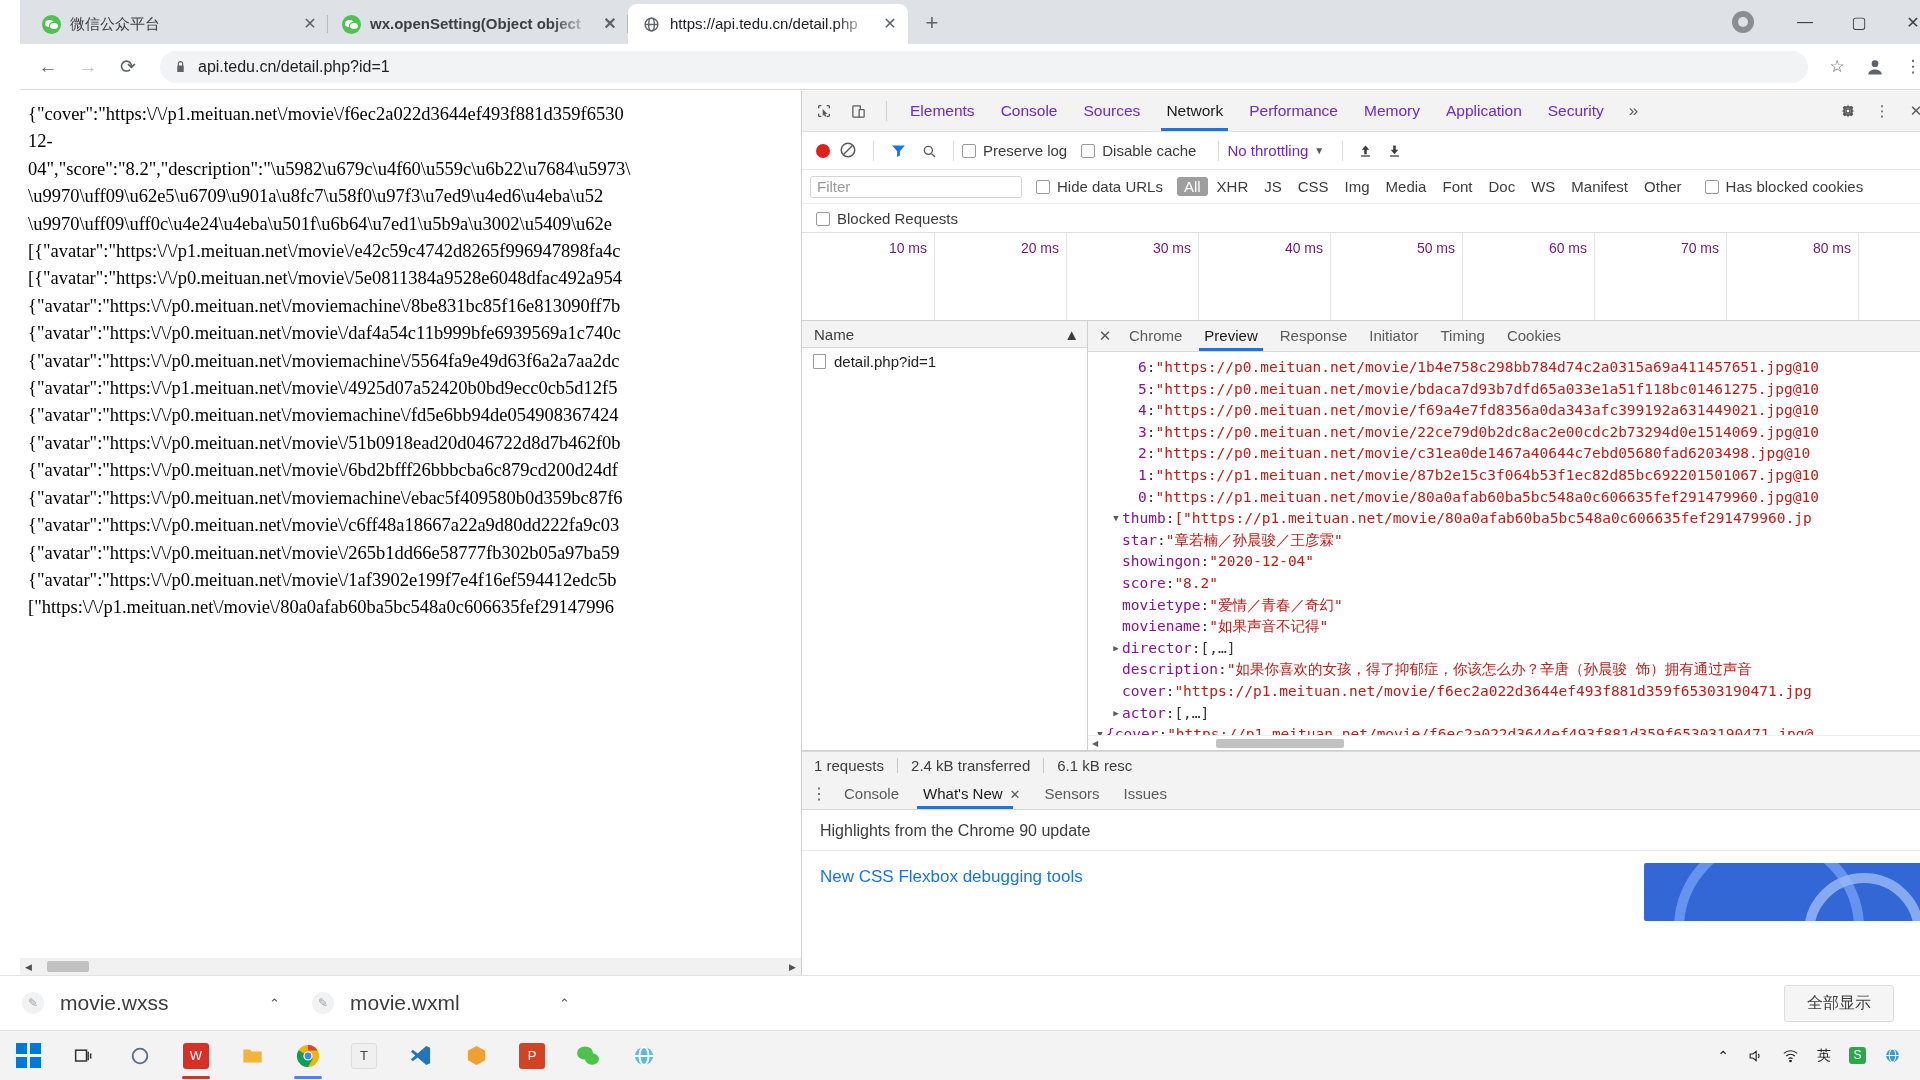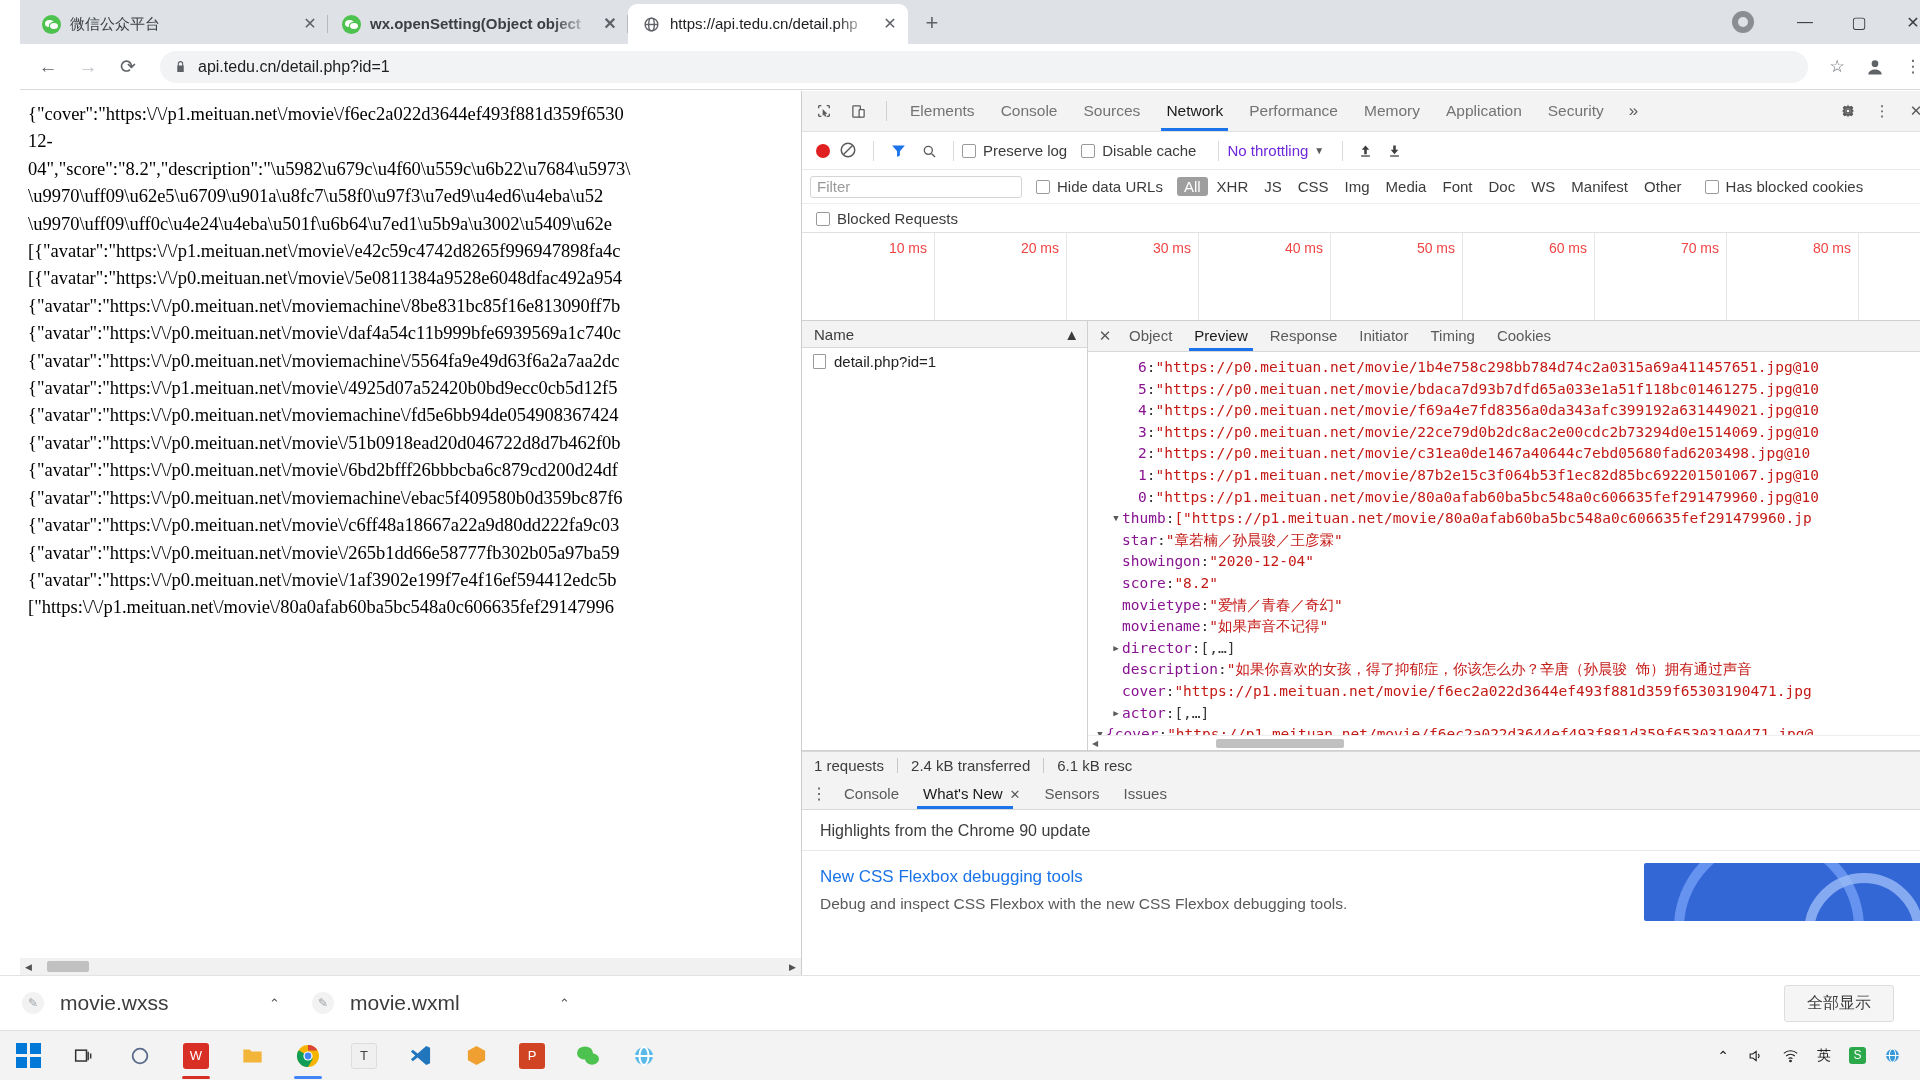--- a/index.html
+++ b/index.html
@@ -128,21 +128,21 @@
     height:41px; display:flex; align-items:center;
     border-bottom:1px solid #e0e0e0; background:#f3f3f3;
     padding-left:6px;
   }
   .dt-icon-btn {
     width:32px; height:30px; display:flex; align-items:center; justify-content:center;
     color:#5a5a5a; margin-right:2px;
   }
   .dt-sep { width:1px; height:20px; background:#d0d0d0; margin:0 10px; }
   .dt-tab {
-    padding:0 13px; height:40px; line-height:40px; font-size:15.5px; color:#737373;
+    padding:0 13px; height:40px; line-height:40px; font-size:15.5px; color:#6d28d9;
     white-space:nowrap; position:relative;
   }
   .dt-tab.active { color:#1a1a1a; }
   .dt-tab.active::after {
     content:""; position:absolute; left:8px; right:8px; bottom:0; height:3px; background:#1a73e8;
   }
   .dt-more { padding:0 12px; font-size:17px; color:#5a5a5a; }
   .dt-tabbar-right { margin-left:auto; display:flex; align-items:center; padding-right:6px; }
 
   .dt-toolrow {
@@ -184,21 +184,21 @@
 
   
   .timeline {
     height:88px; background:#fff; border-bottom:1px solid #d0d0d0; position:relative;
     overflow:hidden;
   }
   .tl-tick {
     position:absolute; top:0; bottom:0; border-left:1px solid #e6e6e6;
   }
   .tl-label {
-    position:absolute; top:7px; font-size:14px; color:#ef4444; transform:translateX(-100%);
+    position:absolute; top:7px; font-size:14px; color:#701a75; transform:translateX(-100%);
     padding-right:7px;
   }
 
   
   .dt-split { display:flex; height:430px; border-bottom:1px solid #d0d0d0; }
   .namecol { width:286px; border-right:1px solid #d0d0d0; display:flex; flex-direction:column; }
   .namecol-head {
     height:27px; display:flex; align-items:center; justify-content:space-between;
     padding:0 8px 0 12px; font-size:15px; color:#3c3c3c;
     background:#f3f3f3; border-bottom:1px solid #d8d8d8;
@@ -558,21 +558,21 @@
             <div class="name-row">
               <span class="doc-ico"></span>
               <span>detail.php?id=1</span>
             </div>
           </div>
         </div>
 
         <div class="detailcol">
           <div class="detail-tabs">
             <div class="dx">✕</div>
-            <div class="dt-tab2">Object</div>
+            <div class="dt-tab2">Chrome</div>
             <div class="dt-tab2 active">Preview</div>
             <div class="dt-tab2">Response</div>
             <div class="dt-tab2">Initiator</div>
             <div class="dt-tab2">Timing</div>
             <div class="dt-tab2">Cookies</div>
           </div>
           <div class="json-view" id="jsonview">
             <div class="jrow" style="padding-left: 32px;">
                 <span class="tri"></span>
                 <span class="k">6</span>
@@ -708,21 +708,20 @@
           <div class="dw-tab active">
             <span>What's New</span><span class="dw-x">✕</span>
           </div>
           <div class="dw-tab">Sensors</div>
           <div class="dw-tab">Issues</div>
         </div>
         <div class="whatsnew-title">Highlights from the Chrome 90 update</div>
         <div class="wn-card">
           <div class="wn-left">
             <div class="wn-h">New CSS Flexbox debugging tools</div>
-            <div class="wn-p">Debug and inspect CSS Flexbox with the new CSS Flexbox debugging tools.</div>
           </div>
           <div class="wn-thumb">
             <div class="ring"></div>
             <div class="ring2"></div>
           </div>
         </div>
       </div>
 
       <div class="dt-vscroll">
         <div class="arrow">▲</div>

